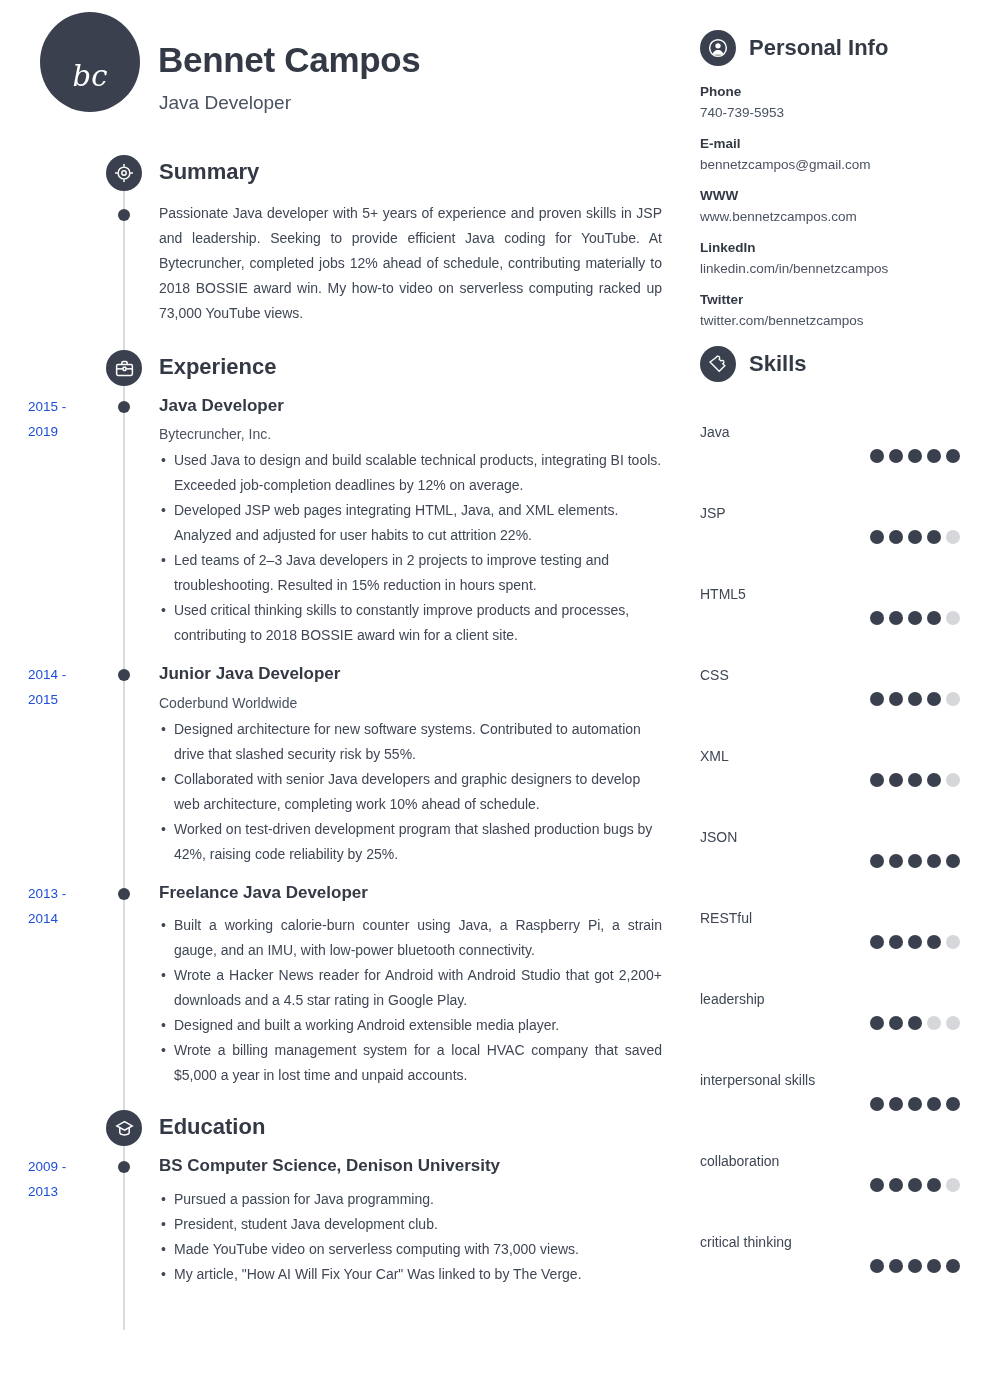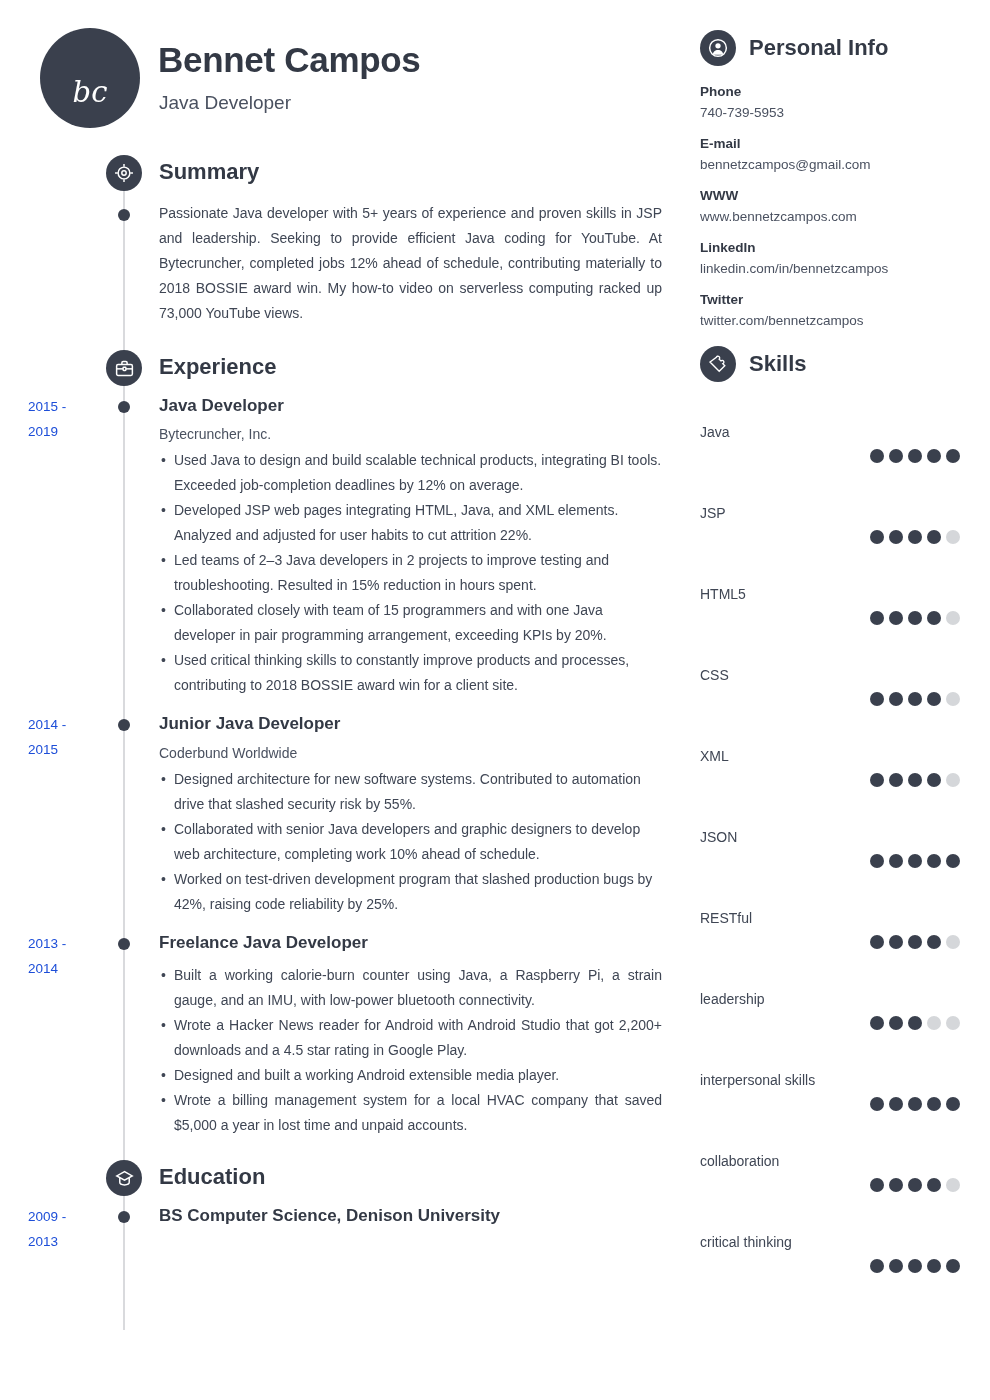--- a/index.html
+++ b/index.html
@@ -20,21 +20,21 @@
     position: absolute;
     left: 0; top: 0;
     width: 690px;
     height: 1400px;
   }
 
   
   .header { position: relative; height: 140px; }
   .avatar {
     position: absolute;
-    left: 40px; top: 28px;
+    left: 40px; top: 12px;
     width: 100px; height: 100px;
     border-radius: 50%;
     background: #3a404d;
     color: #ffffff;
   }
   .avatar-initials {
     position: absolute;
     left: 0; right: 0;
     top: 50px;
     text-align: center;
@@ -283,21 +283,20 @@
               <div>2015 -</div>
               <div>2019</div>
             </div>
             <div class="entry-body">
               <div class="entry-role">Java Developer</div>
               <div class="entry-company">Bytecruncher, Inc.</div>
               <ul class="bullets">
                 <li>Used Java to design and build scalable technical products, integrating BI tools. Exceeded job-completion deadlines by 12% on average.</li>
                 <li>Developed JSP web pages integrating HTML, Java, and XML elements. Analyzed and adjusted for user habits to cut attrition 22%.</li>
                 <li>Led teams of 2–3 Java developers in 2 projects to improve testing and troubleshooting. Resulted in 15% reduction in hours spent.</li>
-                <li>Collaborated closely with team of 15 programmers and with one Java developer in pair programming arrangement, exceeding KPIs by 20%.</li>
                 <li>Used critical thinking skills to constantly improve products and processes, contributing to 2018 BOSSIE award win for a client site.</li>
               </ul>
             </div>
           </div>
           <div class="entry" style="margin-top: 16px;">
             <div class="entry-dot" style="top: 5px;"></div>
             <div class="entry-dates" style="top: -2px;">
               <div>2014 -</div>
               <div>2015</div>
             </div>
@@ -342,20 +341,26 @@
       </div>
       <div id="education-entries">
           <div class="entry" style="margin-top: 0px;">
             <div class="entry-dot" style="top: 5px;"></div>
             <div class="entry-dates" style="top: -2px;">
               <div>2009 -</div>
               <div>2013</div>
             </div>
             <div class="entry-body">
               <div class="entry-role">BS Computer Science, Denison University</div>
+              <ul class="bullets" style="margin-top: 10px;">
+                <li>Pursued a passion for Java programming.</li>
+                <li>President, student Java development club.</li>
+                <li>Made YouTube video on serverless computing with 73,000 views.</li>
+                <li>My article, "How AI Will Fix Your Car" Was linked to by The Verge.</li>
+              </ul>
             </div>
           </div>
         </div>
     </div>
 
   </div>
 
   <div class="side-col">
 
     <div style="margin-top:30px;">

